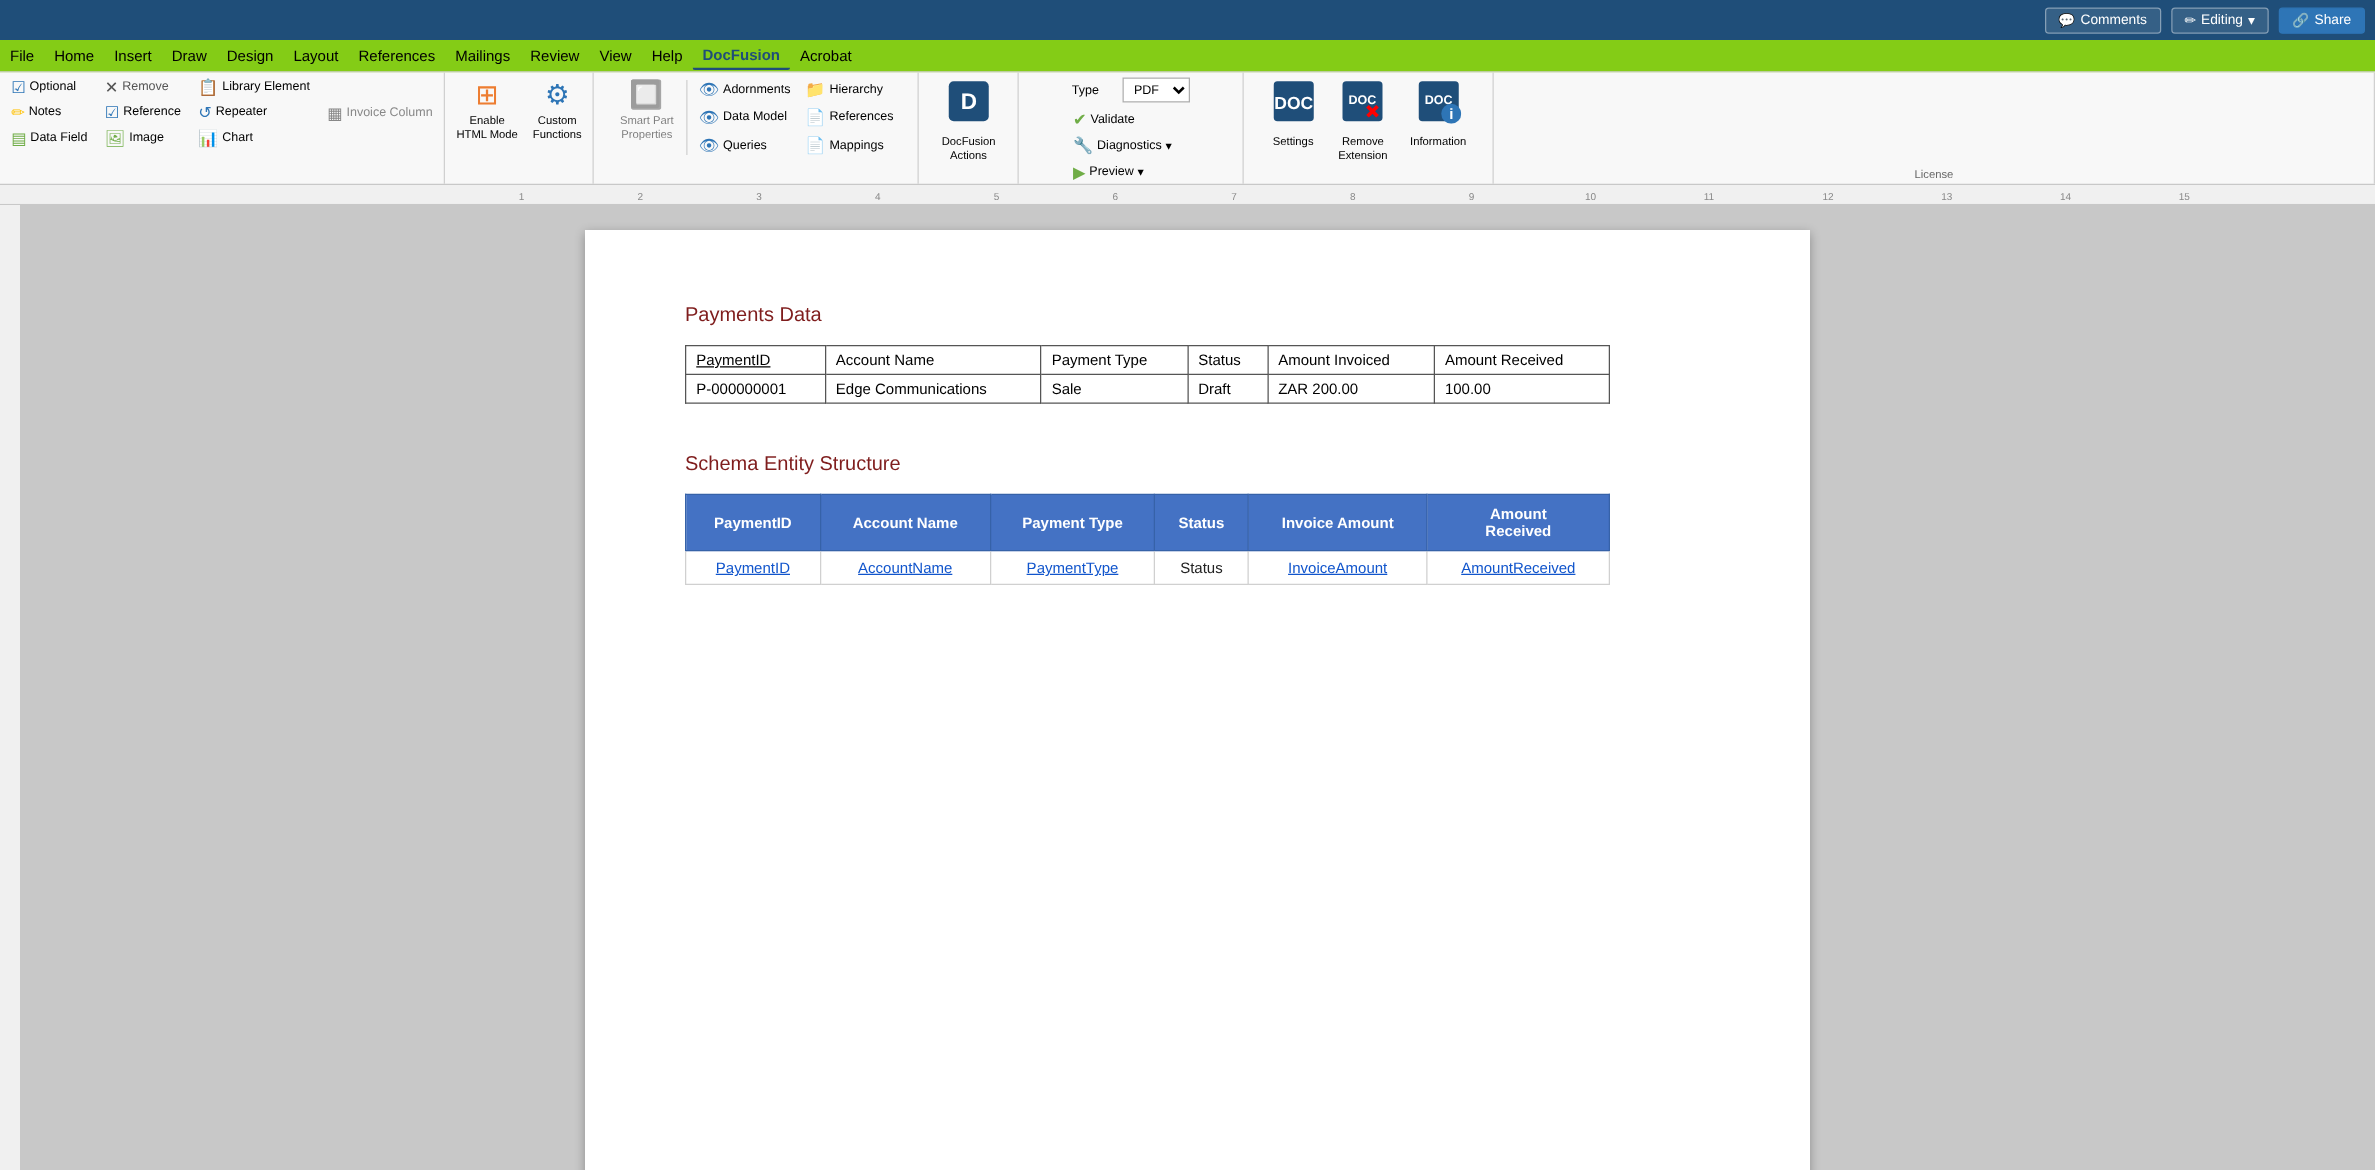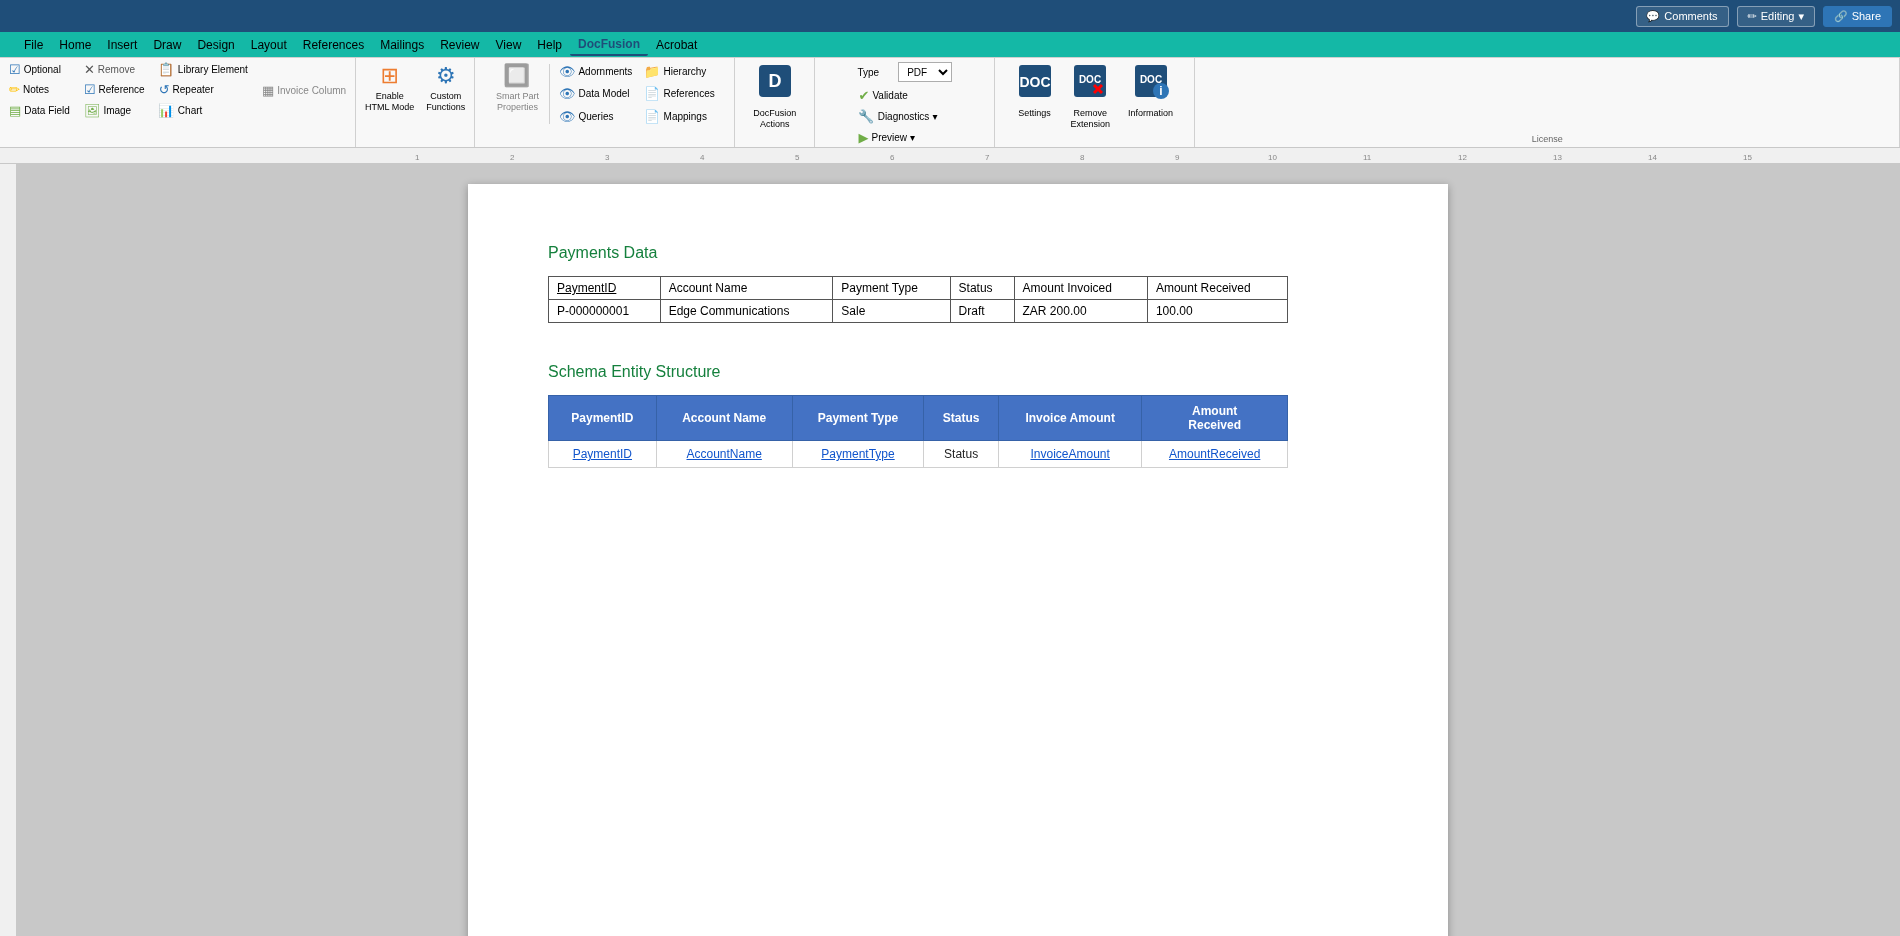--- a/index.html
+++ b/index.html
@@ -29,24 +29,24 @@
     }
     .title-bar-share {
       background: #2e75b6;
       border-color: #2e75b6;
       color: white;
     }
 
     
     .menu-bar {
       height: 26px;
-      background: #14b8a6;
-      display: flex;
-      align-items: center;
-      padding: 0 16px;
+      background: #84cc16;
+      display: flex;
+      align-items: center;
+      padding: 0 0;
       border-bottom: 1px solid #d0d0d0;
     }
     .menu-item {
       padding: 3px 8px;
       font-size: 12px;
       cursor: pointer;
       border-radius: 2px;
     }
     .menu-item.active {
       color: #1f4e79;
@@ -188,21 +188,21 @@
       min-height: 800px;
       box-shadow: 0 2px 8px rgba(0,0,0,0.3);
       padding: 60px 80px;
     }
 
     
     .section-title {
       font-size: 16px;
       font-weight: normal;
       margin-bottom: 14px;
-      color: #15803d;
+      color: #7f1d1d;
     }
 
     .data-table {
       border-collapse: collapse;
       width: 740px;
       margin-bottom: 40px;
       font-size: 12px;
     }
     .data-table th, .data-table td {
       border: 1px solid #555;

